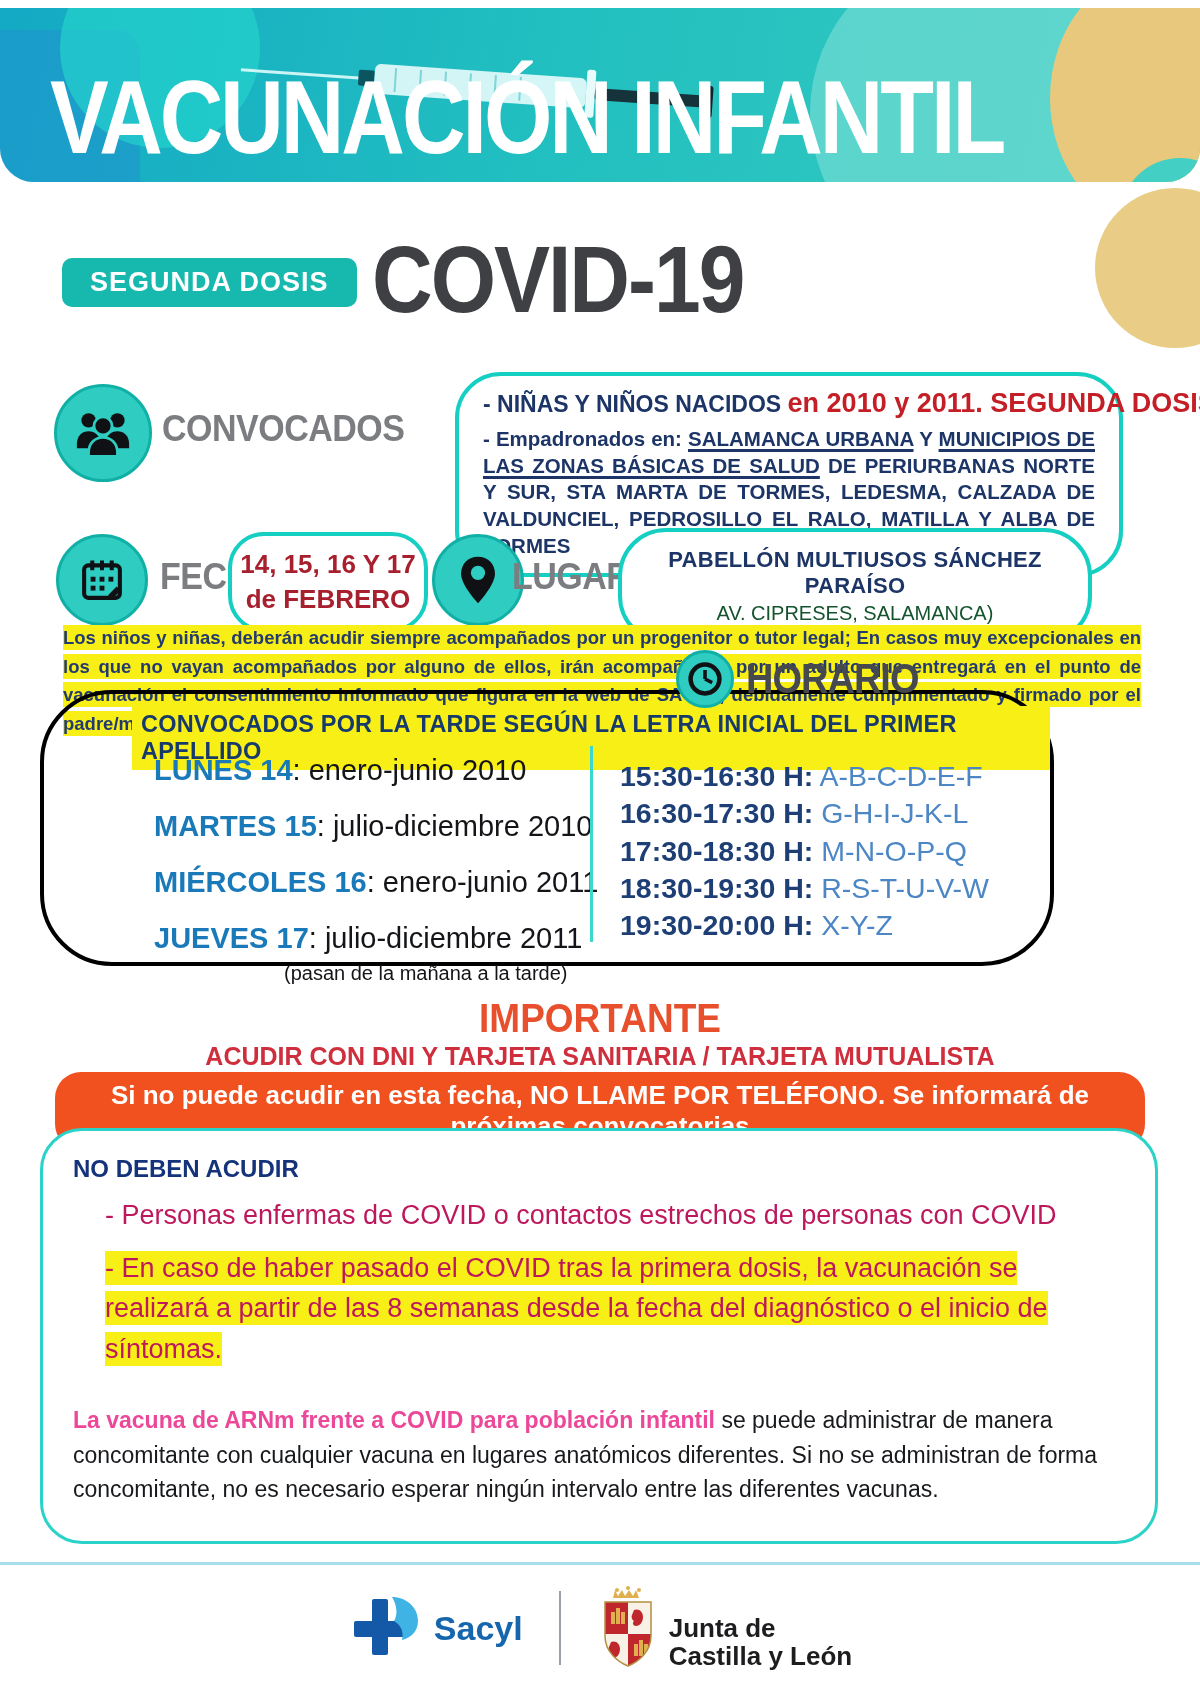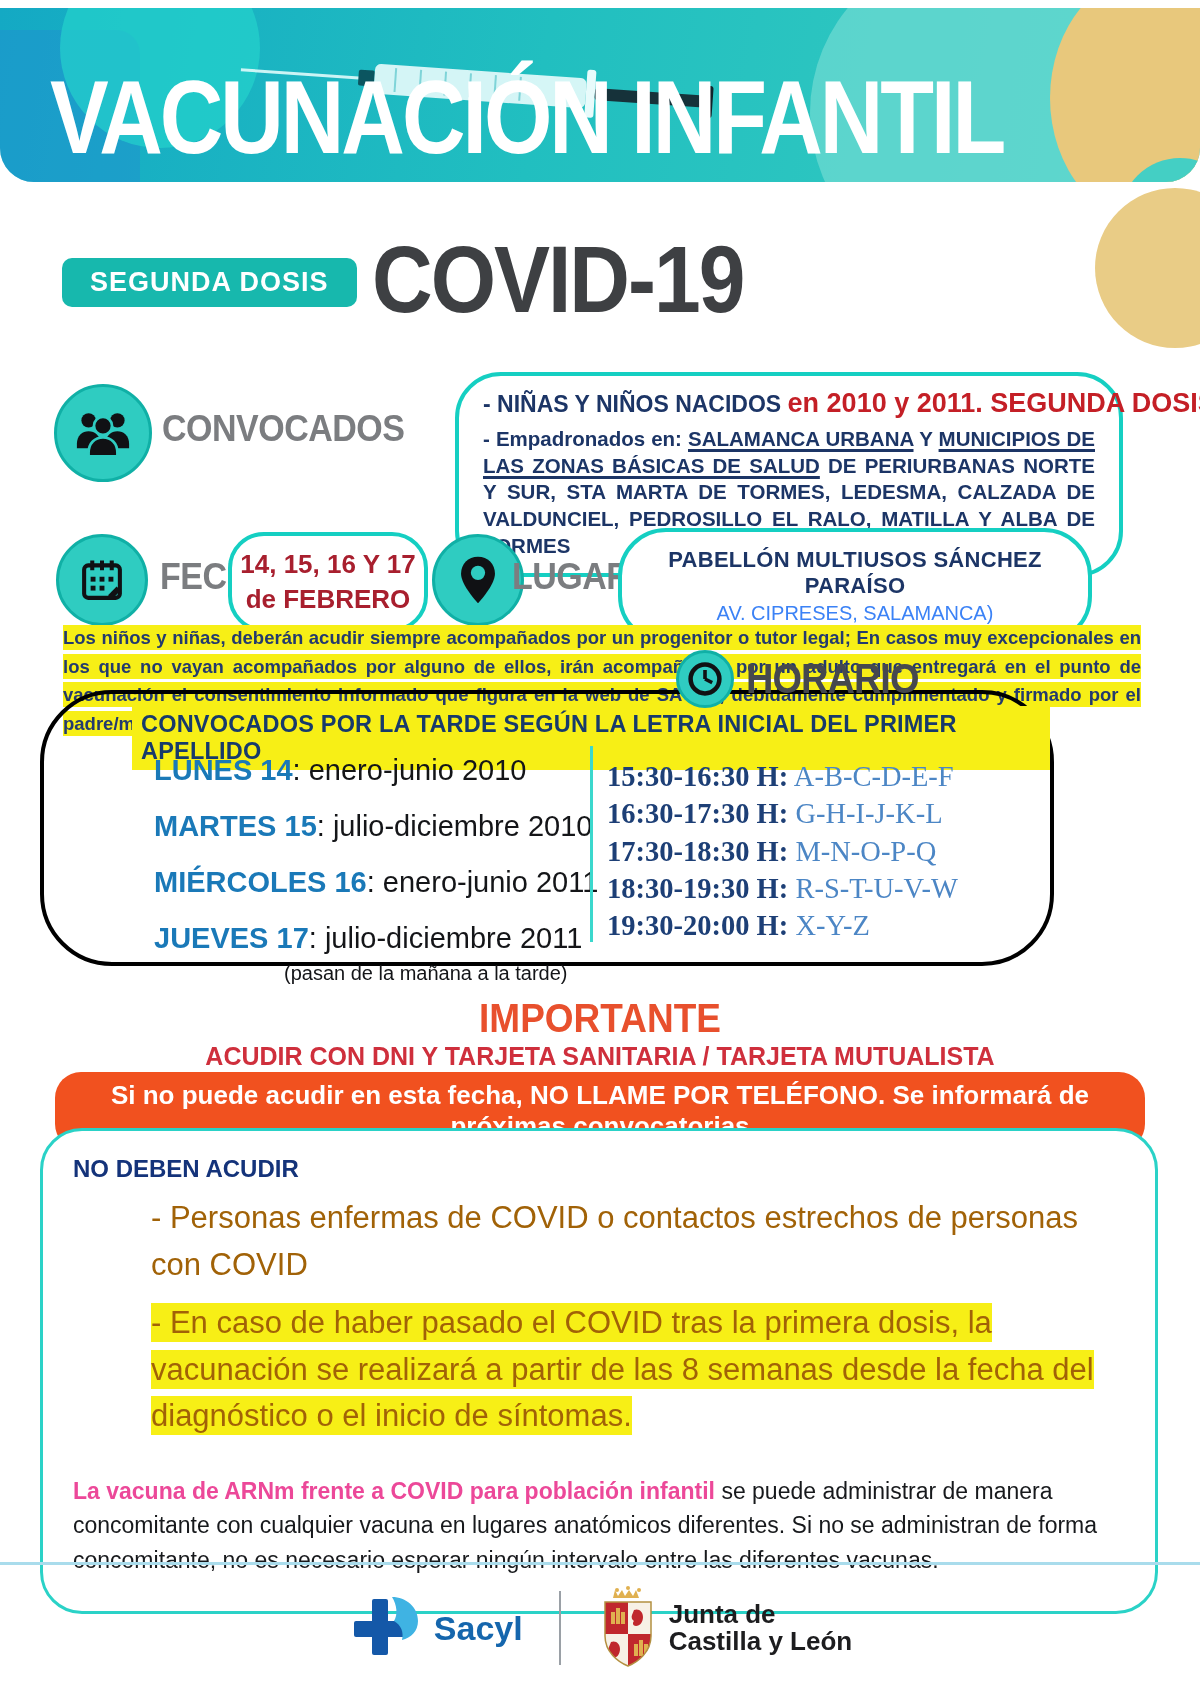--- a/index.html
+++ b/index.html
@@ -39,70 +39,70 @@
   .convocados-box{left:455px;top:372px;width:612px;border-radius:46px;padding:12px 24px 14px;}
   .conv-line1{font-size:23px;font-weight:700;color:#1c3566;white-space:nowrap;}
   .conv-line1 .red{color:#c41f26;font-size:27px;}
   .conv-line2{font-size:20.5px;font-weight:700;color:#1c3566;text-align:justify;line-height:1.3;margin-top:7px;}
   .uline{text-decoration:underline;text-decoration-thickness:2.5px;text-underline-offset:3px;}
 
   .fecha-box{left:228px;top:532px;width:184px;border-radius:36px;padding:11px 4px;text-align:center;
              color:#a81f2e;font-weight:700;font-size:26px;line-height:1.35;}
   .lugar-box{left:618px;top:528px;width:450px;border-radius:48px;padding:15px 8px;text-align:center;}
   .lugar1{color:#1c3566;font-weight:700;font-size:22px;letter-spacing:.3px;}
-  .lugar2{color:#3b82f6;font-size:20px;margin-top:3px;}
+  .lugar2{color:#14532d;font-size:20px;margin-top:3px;}
 
   
   .notice{position:absolute;left:63px;top:624px;width:1078px;font-size:18.5px;line-height:1.55;
           text-align:justify;color:#233a6e;font-weight:600;}
   .notice span{background:#f7ef16;padding:2px 0;}
 
   
   .horario-row{position:absolute;left:636px;top:650px;display:flex;align-items:center;gap:12px;z-index:2;margin-left:40px;}
   .horario-label{color:#46494e;font-weight:800;font-size:38px;transform:scaleY(1.1);letter-spacing:-1px;}
 
   .schedule-box{position:absolute;left:40px;top:690px;width:1006px;height:268px;
                 border:4px solid #000000;border-radius:72px;background:transparent;z-index:1;}
   .schedule-heading{display:inline-block;margin:12px 0 0 88px;background:#f7ef16;color:#173a6b;
                     font-weight:800;font-size:23.5px;padding:5px 9px;letter-spacing:.2px;}
   .days{position:absolute;left:110px;top:60px;}
   .day-line{font-size:29px;color:#141518;margin-bottom:23px;white-space:nowrap;}
   .day-name{color:#1a79b8;font-weight:800;}
   .day-note{font-size:20px;color:#141518;margin:-16px 0 0 130px;}
   .vdivider{position:absolute;left:546px;top:52px;width:3px;height:196px;background:#3bd8cd;}
-  .slots{position:absolute;left:563px;top:64px;font-family:Liberation Serif, serif;}
+  .slots{position:absolute;left:576px;top:64px;}
   .slot-line{font-size:28.5px;line-height:1.31;white-space:nowrap;}
   .slot-time{color:#1d3f76;font-weight:800;}
   .slot-letters{color:#4c86c5;}
 
   
   .importante-title{position:absolute;top:998px;left:0;width:1200px;text-align:center;color:#e8502d;
                     font-size:37px;font-weight:800;transform:scaleY(1.08);}
   .importante-sub{position:absolute;top:1042px;left:0;width:1200px;text-align:center;color:#cf2f3c;
                   font-size:25px;font-weight:700;}
   .banner{position:absolute;top:1072px;left:55px;width:1090px;background:#f1511f;border-radius:26px;
           color:#fff;font-weight:700;font-size:26px;text-align:center;padding:8px 0;box-sizing:border-box;}
 
   
   .noacudir{position:absolute;top:1128px;left:40px;width:1118px;border:3px solid #2ad2c7;border-radius:42px;
             padding:24px 30px 34px;background:#fff;box-sizing:border-box;}
   .na-title{color:#14337a;font-weight:800;font-size:24px;}
-  .na-item{margin:12px 0 0 78px;font-size:31px;color:#a16207;line-height:1.5;}
+  .na-item{margin:12px 0 0 32px;font-size:27px;color:#be185d;line-height:1.5;}
   .na-item .hl{background:#f7ef16;padding:2px 0;}
   .na-para{margin-top:34px;font-size:23px;color:#17191c;line-height:1.5;}
   .na-para .lead{color:#ec4899;font-weight:800;}
 
   
   .footer-line{position:absolute;top:1562px;left:0;width:1200px;border-top:3px solid #a9dcec;}
   .footer{position:absolute;top:1586px;left:0;width:1200px;display:flex;justify-content:center;
           align-items:center;gap:36px;}
   .sacyl-wrap{display:flex;align-items:center;gap:4px;}
   .sacyl-text{color:#1566ad;font-size:34px;font-weight:700;}
   .footer-vdiv{width:2px;height:74px;background:#9aa0a6;}
-  .junta-wrap{display:flex;align-items:center;gap:10px;}
+  .junta-wrap{display:flex;align-items:flex-end;gap:10px;}
   .junta-text{color:#1d1d1f;font-size:26px;font-weight:800;line-height:1.05;}
 </style>
 </head>
 <body>
 
 <div id="poster">
 
   <div class="hero">
     <div class="blob hero-blob1"></div>
     <div class="blob hero-blob2"></div>

